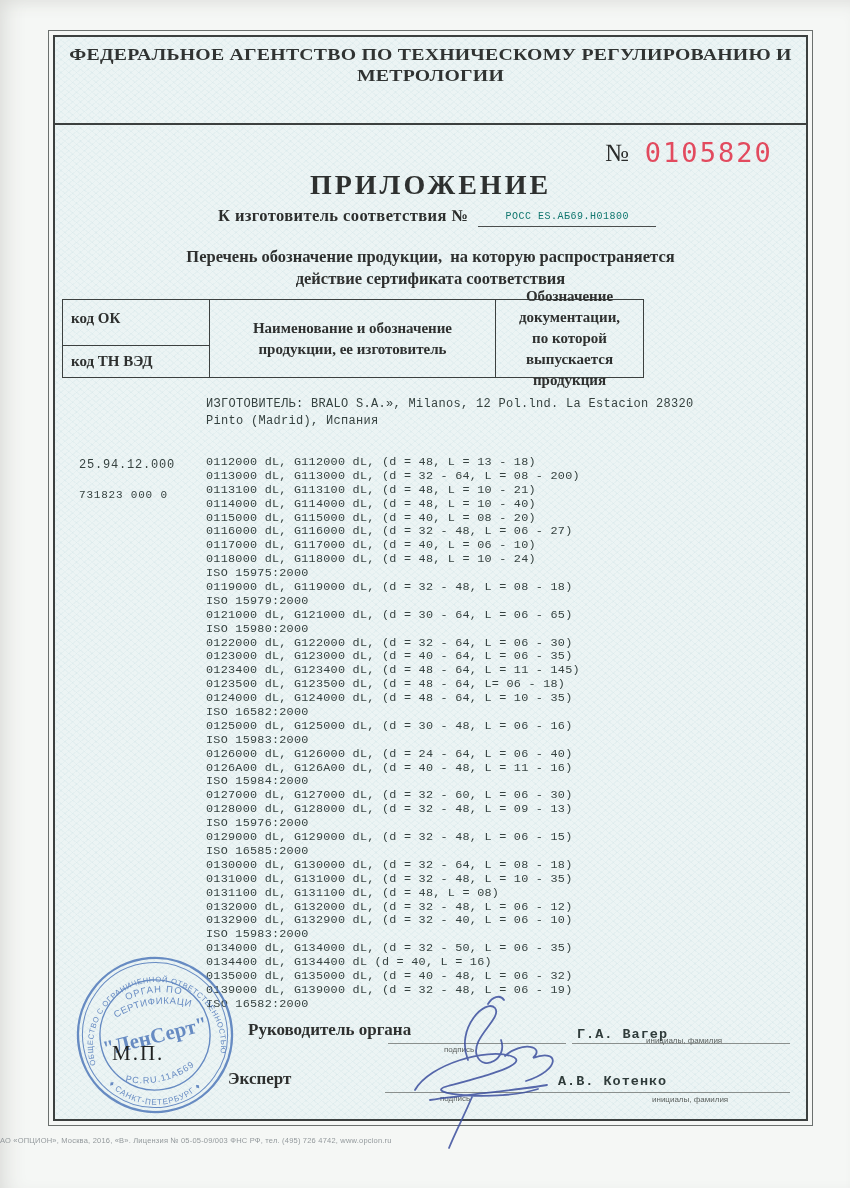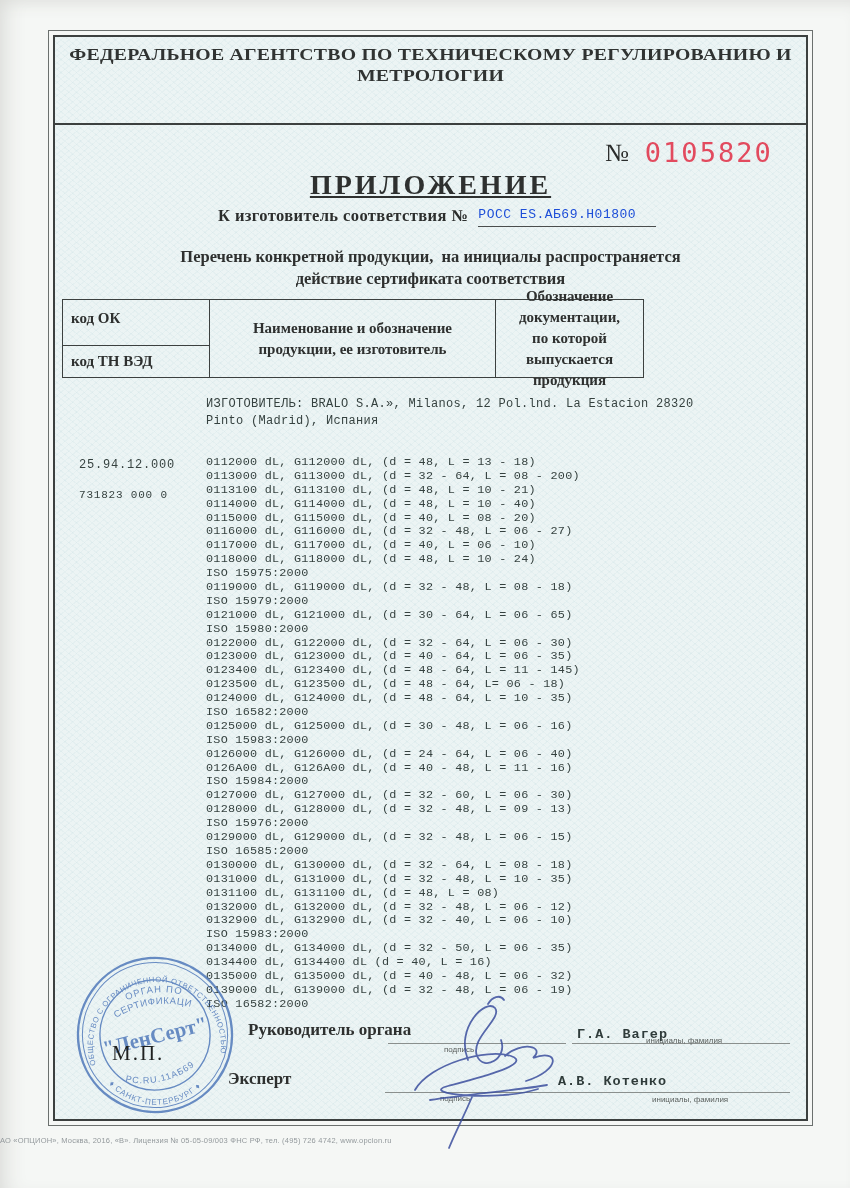--- a/index.html
+++ b/index.html
@@ -41,28 +41,28 @@
   
   .blank-number { position:absolute; left:605px; top:139px; display:flex; align-items:flex-start; }
   .blank-number .no-sign { font-size:25px; color:#2b2d2c; }
   .blank-number .no-value {
     margin-left:16px; font-family:"DejaVu Sans Mono", monospace;
     font-size:27px; letter-spacing:2px; color:var(--number-red,#e24a5e); margin-top:-2px;
   }
   
   .doc-title {
     position:absolute; left:48px; width:765px; top:169px; text-align:center;
-    font-size:28px; font-weight:bold; letter-spacing:3px; color:#2e302f;text-decoration:underline;
+    font-size:28px; font-weight:bold; letter-spacing:3px; color:#2e302f;
   }
   .cert-ref { position:absolute; left:218px; top:206px; display:flex; align-items:flex-end; }
   .cert-ref .lbl { font-size:16.5px; font-weight:bold; letter-spacing:0.4px; padding-bottom:1px; }
   .cert-ref .val {
-    margin-left:10px; width:178px; text-align:left;
+    margin-left:10px; width:178px; text-align:center;
     border-bottom:1.5px solid #4a4d4c; padding-bottom:4px;
-    font-family:"Liberation Mono", monospace; font-size:13px; letter-spacing:0.5px; color:#1d4ed8;
+    font-family:"Liberation Mono", monospace; font-size:10px; letter-spacing:0.5px; color:#0f766e;
   }
   .subtitle {
     position:absolute; left:48px; width:765px; top:246px; text-align:center;
     font-size:16.5px; font-weight:bold; line-height:22px; color:#2e302f; white-space:pre;
   }
   
   .spec-table {
     position:absolute; left:62px; top:299px; width:582px; height:79px;
     border:1.5px solid #3c403f; box-sizing:border-box; font-size:15px; font-weight:bold; color:#2e302f;
   }
@@ -130,21 +130,21 @@
     <span class="no-value">0105820</span>
   </div>
 
   <div class="doc-title">ПРИЛОЖЕНИЕ</div>
 
   <div class="cert-ref">
     <span class="lbl">К изготовитель соответствия №</span>
     <span class="val">РОСС ES.АБ69.Н01800</span>
   </div>
 
-  <div class="subtitle"><div>Перечень конкретной продукции,  на инициалы распространяется</div><div>действие сертификата соответствия</div></div>
+  <div class="subtitle"><div>Перечень обозначение продукции,  на которую распространяется</div><div>действие сертификата соответствия</div></div>
 
   <div class="spec-table">
     <div class="t-col t-col1">
       <div class="row1">код ОК</div>
       <div class="row2">код ТН ВЭД</div>
     </div>
     <div class="t-col t-col2">Наименование и обозначение продукции, ее изготовитель</div>
     <div class="t-col t-col3">Обозначение документации, по которой выпускается продукция</div>
   </div>
 

